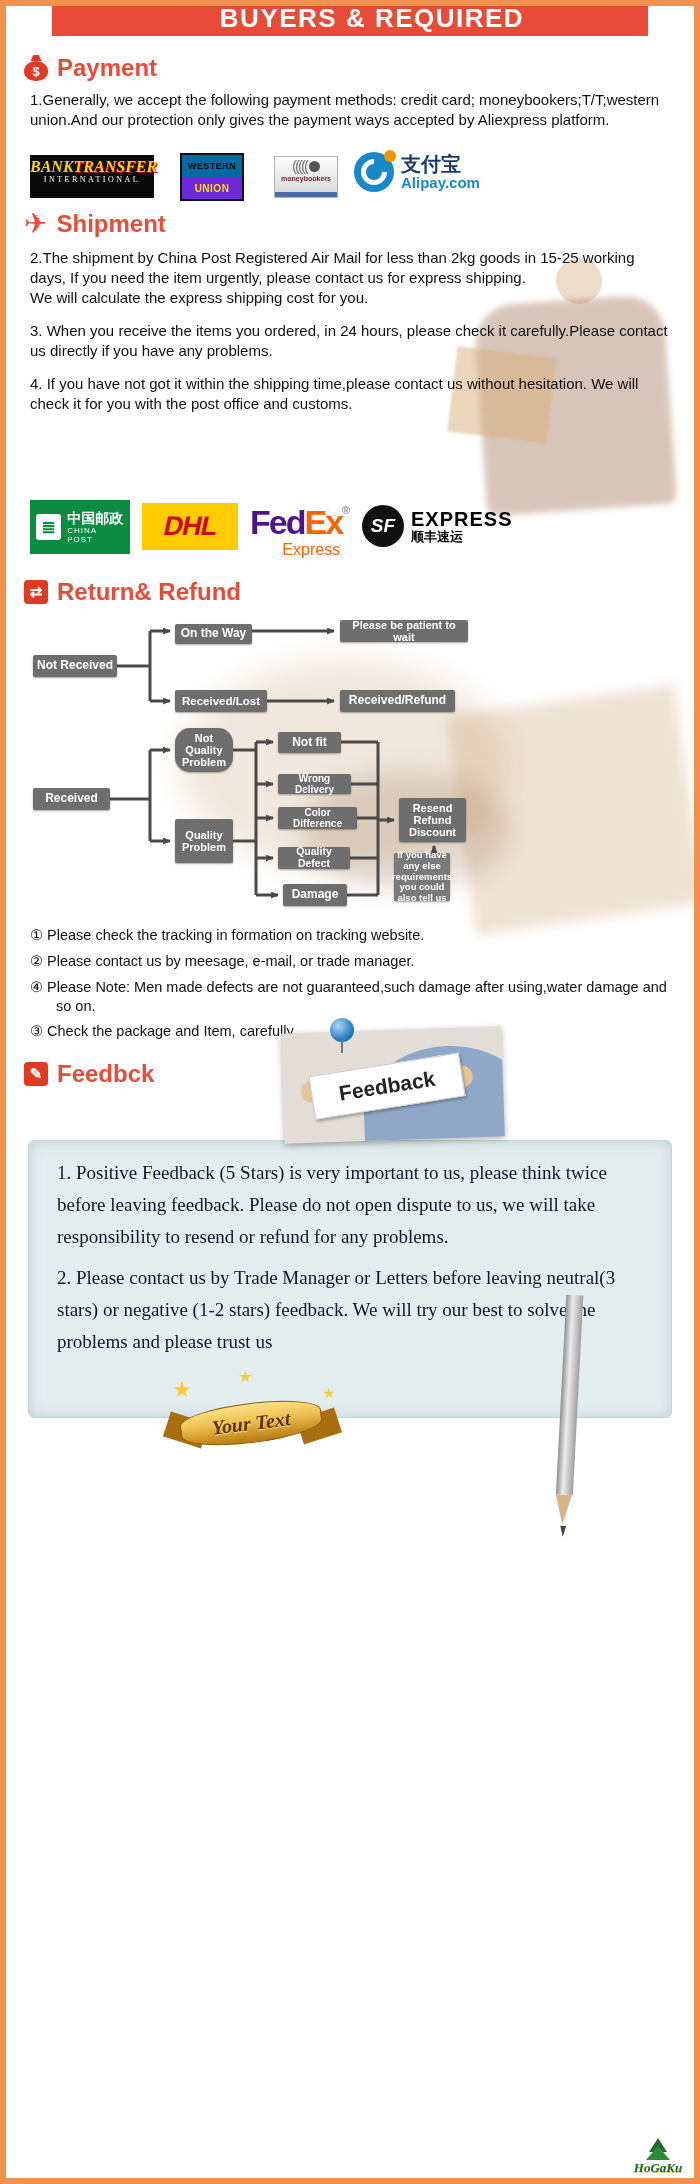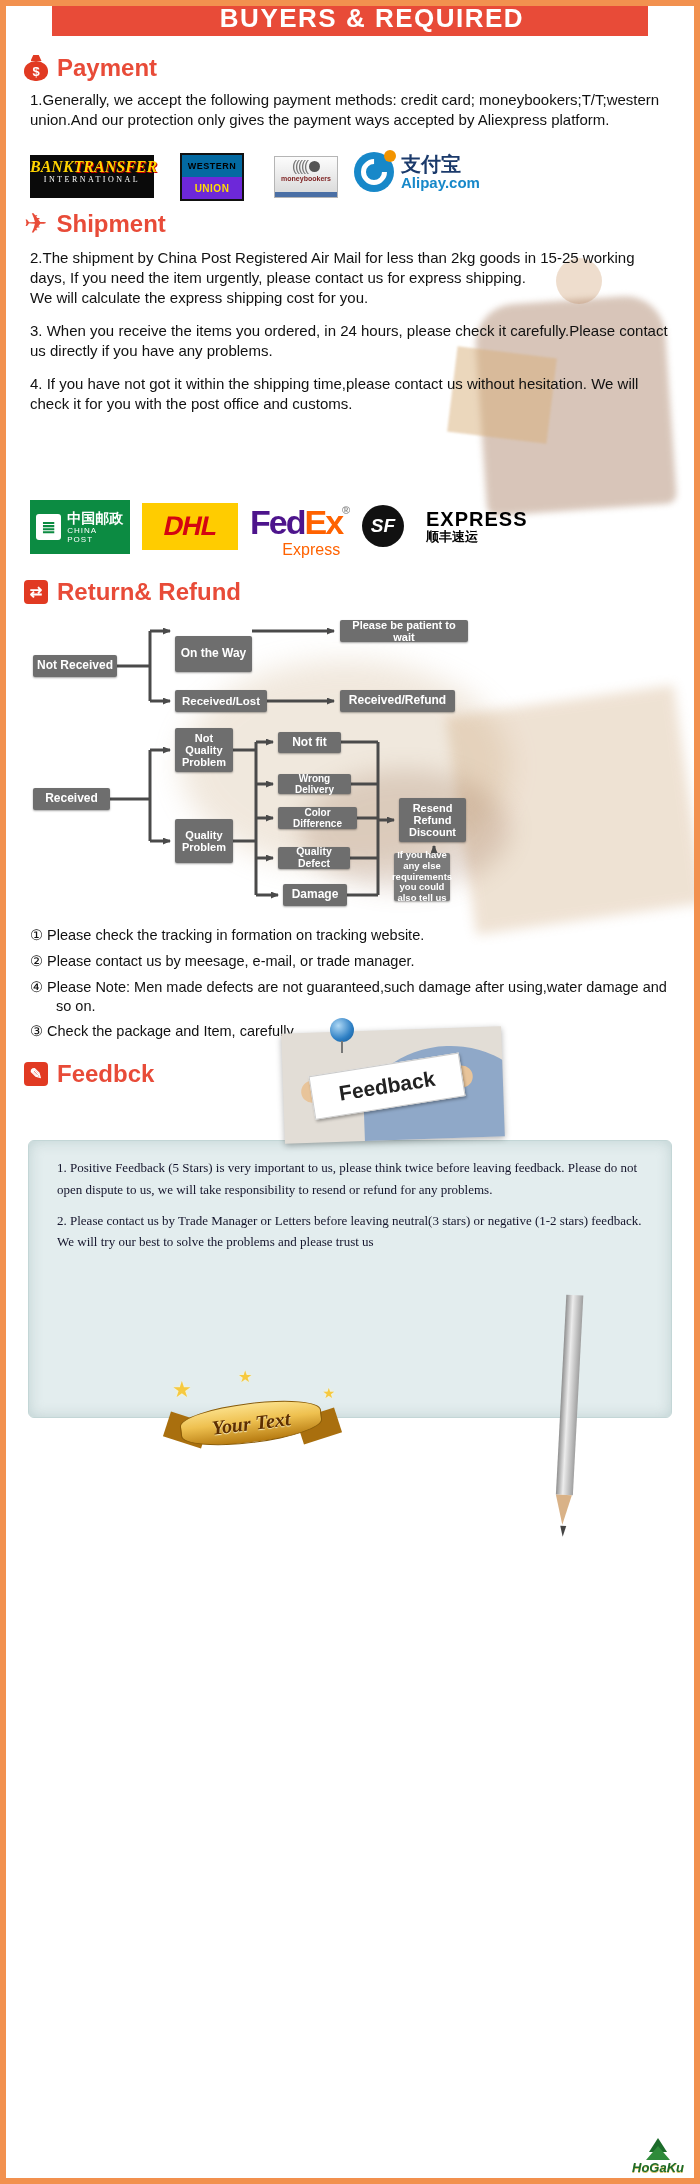--- a/index.html
+++ b/index.html
@@ -64,21 +64,21 @@
   .cp-cn { color: #fff; font-weight: bold; font-size: 14px; line-height: 1.2; }
   .cp-en { color: #fff; font-size: 8px; letter-spacing: 1px; }
   .logo-dhl { position: absolute; top: 503px; left: 142px; width: 96px; height: 47px; background: #ffcc00;
     display: flex; align-items: center; justify-content: center; z-index: 5; }
   .dhl-text { color: #d40511; font-weight: bold; font-size: 27px; transform: skewX(-12deg); letter-spacing: -1px; }
   .logo-fedex { position: absolute; top: 505px; left: 250px; z-index: 5; }
   .fedex-main { font-size: 34px; font-weight: bold; letter-spacing: -2px; line-height: 1; }
   .fed { color: #4d148c; } .ex { color: #ff6200; }
   .fedex-reg { font-size: 11px; color: #888; vertical-align: top; letter-spacing: 0; }
   .fedex-sub { text-align: right; color: #ff6200; font-size: 16px; margin-top: 2px; padding-right: 10px; }
-  .logo-sf { position: absolute; top: 505px; left: 362px; display: flex; align-items: center; gap: 22px; z-index: 5; }
+  .logo-sf { position: absolute; top: 505px; left: 362px; display: flex; align-items: center; gap: 7px; z-index: 5; }
   .sf-mark { width: 42px; height: 42px; background: #111; color: #fff; border-radius: 50%;
     display: flex; align-items: center; justify-content: center; font-weight: bold; font-size: 19px; font-style: italic; }
   .sf-en { font-weight: bold; font-size: 20px; color: #000; letter-spacing: 1px; line-height: 1.1; }
   .sf-cn { font-size: 13px; color: #000; font-weight: bold; line-height: 1.1; }
 
   
   .flow { position: absolute; top: 616px; left: 30px; width: 640px; height: 300px; z-index: 5; }
   .flow svg { position: absolute; left: 0; top: 0; }
   .fbox { position: absolute; background: #6e6e6e; color: #fff; display: flex; align-items: center;
     justify-content: center; text-align: center; font-weight: bold; font-size: 12px; line-height: 1.12;
@@ -98,21 +98,21 @@
   .photo-sign { position: absolute; left: 28px; top: 34px; width: 152px; height: 44px; background: #fff;
     border: 1px solid #ccc; transform: rotate(-7deg); display: flex; align-items: center; justify-content: center;
     box-shadow: 1px 2px 3px rgba(0,0,0,.3); }
   .photo-sign span { font-weight: bold; font-size: 21px; color: #222; }
   .pushpin { position: absolute; left: 330px; top: 1018px; width: 24px; height: 24px; border-radius: 50%;
     background: radial-gradient(circle at 35% 32%, #aed8f5, #2d7fc4 60%, #14548e); z-index: 7; }
   .pushpin::after { content: ""; position: absolute; left: 11px; bottom: -11px; width: 2px; height: 12px; background: #777; }
 
   .fb-panel { position: absolute; top: 1140px; left: 28px; width: 644px; height: 278px; background: #e3edee;
     border: 1px solid #c3d6d6; border-radius: 6px; box-shadow: inset 0 0 14px rgba(110,145,145,.3); z-index: 5; overflow: hidden; }
-  .fb-text { padding: 16px 22px 0 28px; font-family: "Liberation Serif", serif; font-size: 13px;
+  .fb-text { padding: 16px 22px 0 28px; font-family: "Liberation Serif", serif; font-size: 19px;
     line-height: 1.68; color: #14142b; }
   .fb-text p { margin-bottom: 9px; }
 
   .pencil { position: absolute; left: 560px; top: 1295px; width: 17px; height: 242px; transform: rotate(3deg); z-index: 6; }
   .pencil-body { width: 17px; height: 200px; background: linear-gradient(90deg, #8f8f8f, #ececec 40%, #9f9f9f); }
   .pencil-tip { width: 0; height: 0; border-left: 8.5px solid transparent; border-right: 8.5px solid transparent;
     border-top: 30px solid #d9b287; }
   .pencil-lead { position: absolute; left: 5.5px; bottom: 0; width: 0; height: 0;
     border-left: 3px solid transparent; border-right: 3px solid transparent; border-top: 11px solid #444; }
 
@@ -143,21 +143,21 @@
     transform: rotate(-8deg); filter: blur(6px); }
   .wm-arm { left: 300px; top: 770px; width: 210px; height: 120px; border-radius: 50%;
     background: #8a5a3a; opacity: .2; filter: blur(12px); }
 
   
   .footer-logo { position: absolute; top: 2138px; left: 626px; width: 64px; text-align: center; z-index: 45; }
   .tree { width: 0; height: 0; margin: 0 auto; border-left: 9px solid transparent; border-right: 9px solid transparent;
     border-bottom: 14px solid #1c6b2a; }
   .tree2 { width: 0; height: 0; margin: -6px auto 0; border-left: 12px solid transparent; border-right: 12px solid transparent;
     border-bottom: 14px solid #2e8b3a; }
-  .footer-logo span { display: block; font-family: Liberation Sans, sans-serif; font-style: italic;
+  .footer-logo span { display: block; font-family: Liberation Serif, serif; font-style: italic;
     font-weight: bold; font-size: 13px; color: #1c6b2a; text-shadow: 0 1px 0 #d9c268; }
 </style>
 </head>
 <body>
 
 <div class="page">
 
   <div class="wm wm-head"></div>
   <div class="wm wm-torso"></div>
   <div class="wm wm-box1"></div>
@@ -275,25 +275,25 @@
           <path d="M321,168 H348"></path>
           <path d="M327,202 H348"></path>
         <path d="M320,242 H348"></path>
           <path d="M317,279 H348"></path>
           <path d="M348,126 V279"></path>
         <path d="M348,204 H364" marker-end="url(#ah)"></path>
         <path d="M404,234 V230" marker-end="url(#ah)"></path>
       </g>
     </svg>
     <div class="fbox" style="left:3px; top:39px; width:84px; height:22px;">Not Received</div>
-    <div class="fbox" style="left:145px; top:20px; width:77px; height:36px;">On the Way</div>
+    <div class="fbox" style="left:145px; top:8px; width:77px; height:20px;">On the Way</div>
     <div class="fbox" style="left:310px; top:4px; width:128px; height:22px; font-size:11px;">Please be patient to wait</div>
     <div class="fbox" style="left:145px; top:74px; width:92px; height:22px; font-size:11.5px;">Received/Lost</div>
     <div class="fbox" style="left:310px; top:74px; width:115px; height:22px;">Received/Refund</div>
-    <div class="fbox" style="left:145px; top:112px; width:58px; height:44px; font-size:11px;">Not Quality Problem</div>
+    <div class="fbox" style="left:145px; top:112px; width:58px; height:44px; font-size:11px;border-radius:15px;">Not Quality Problem</div>
     <div class="fbox" style="left:248px; top:116px; width:63px; height:21px;">Not fit</div>
     <div class="fbox" style="left:248px; top:158px; width:73px; height:20px; font-size:10px;">Wrong Delivery</div>
     <div class="fbox" style="left:3px; top:172px; width:77px; height:22px;">Received</div>
     <div class="fbox" style="left:248px; top:191px; width:79px; height:22px; font-size:10px;">Color Difference</div>
     <div class="fbox" style="left:145px; top:203px; width:58px; height:44px; font-size:11px;">Quality Problem</div>
     <div class="fbox" style="left:369px; top:182px; width:67px; height:44px; font-size:11px;">Resend Refund Discount</div>
     <div class="fbox" style="left:248px; top:231px; width:72px; height:22px; font-size:10.5px;">Quality Defect</div>
     <div class="fbox" style="left:364px; top:237px; width:56px; height:48px; font-size:9.5px; background:#7a7a7a; font-weight:600;">If you have any else requirements you could also tell us</div>
     <div class="fbox" style="left:253px; top:268px; width:64px; height:22px;">Damage</div>
   </div>

